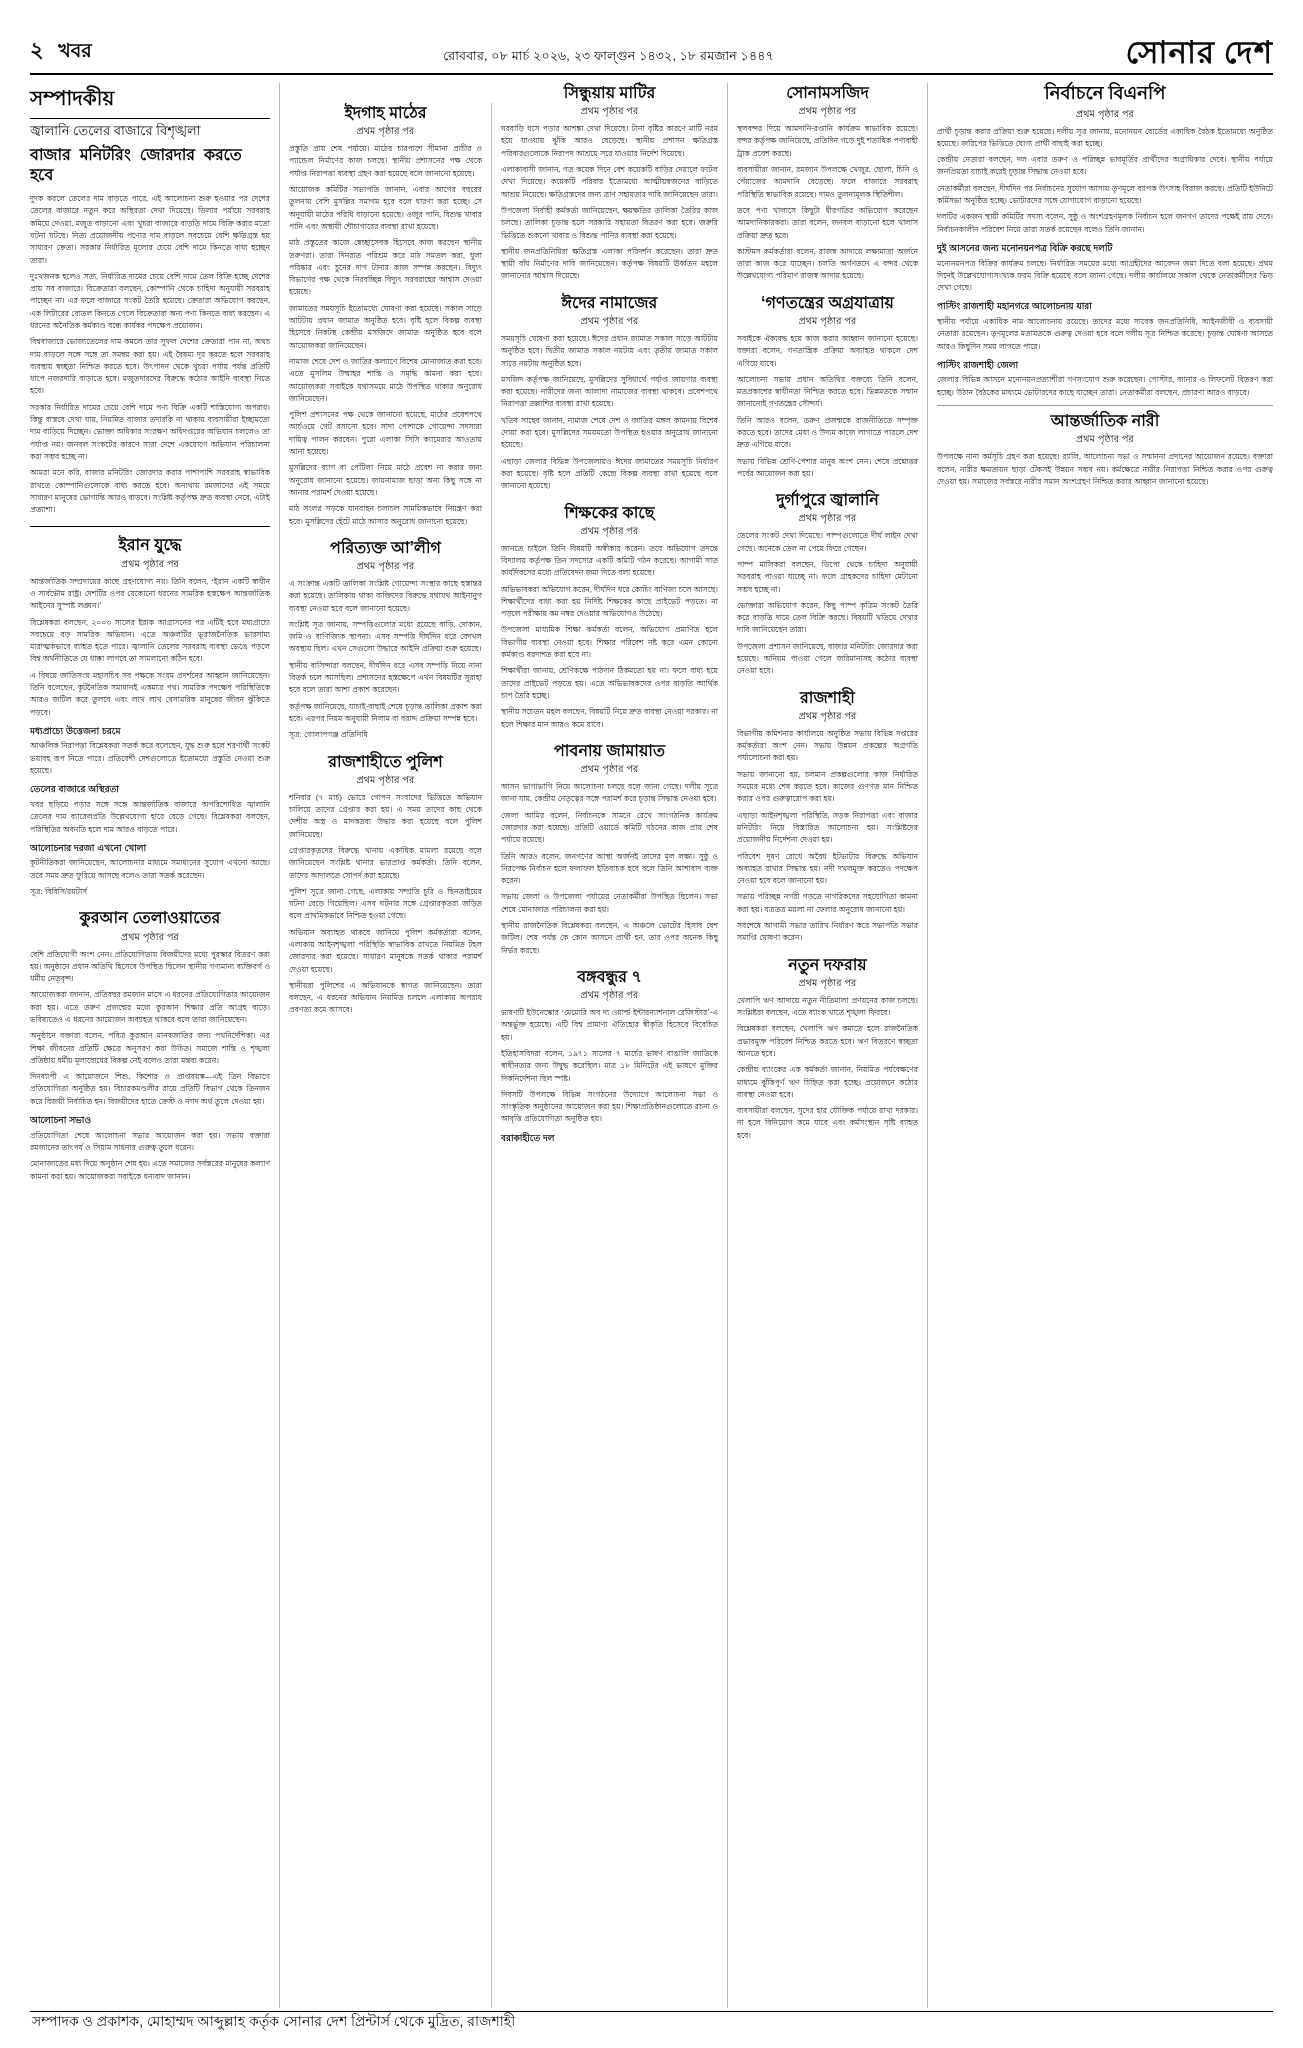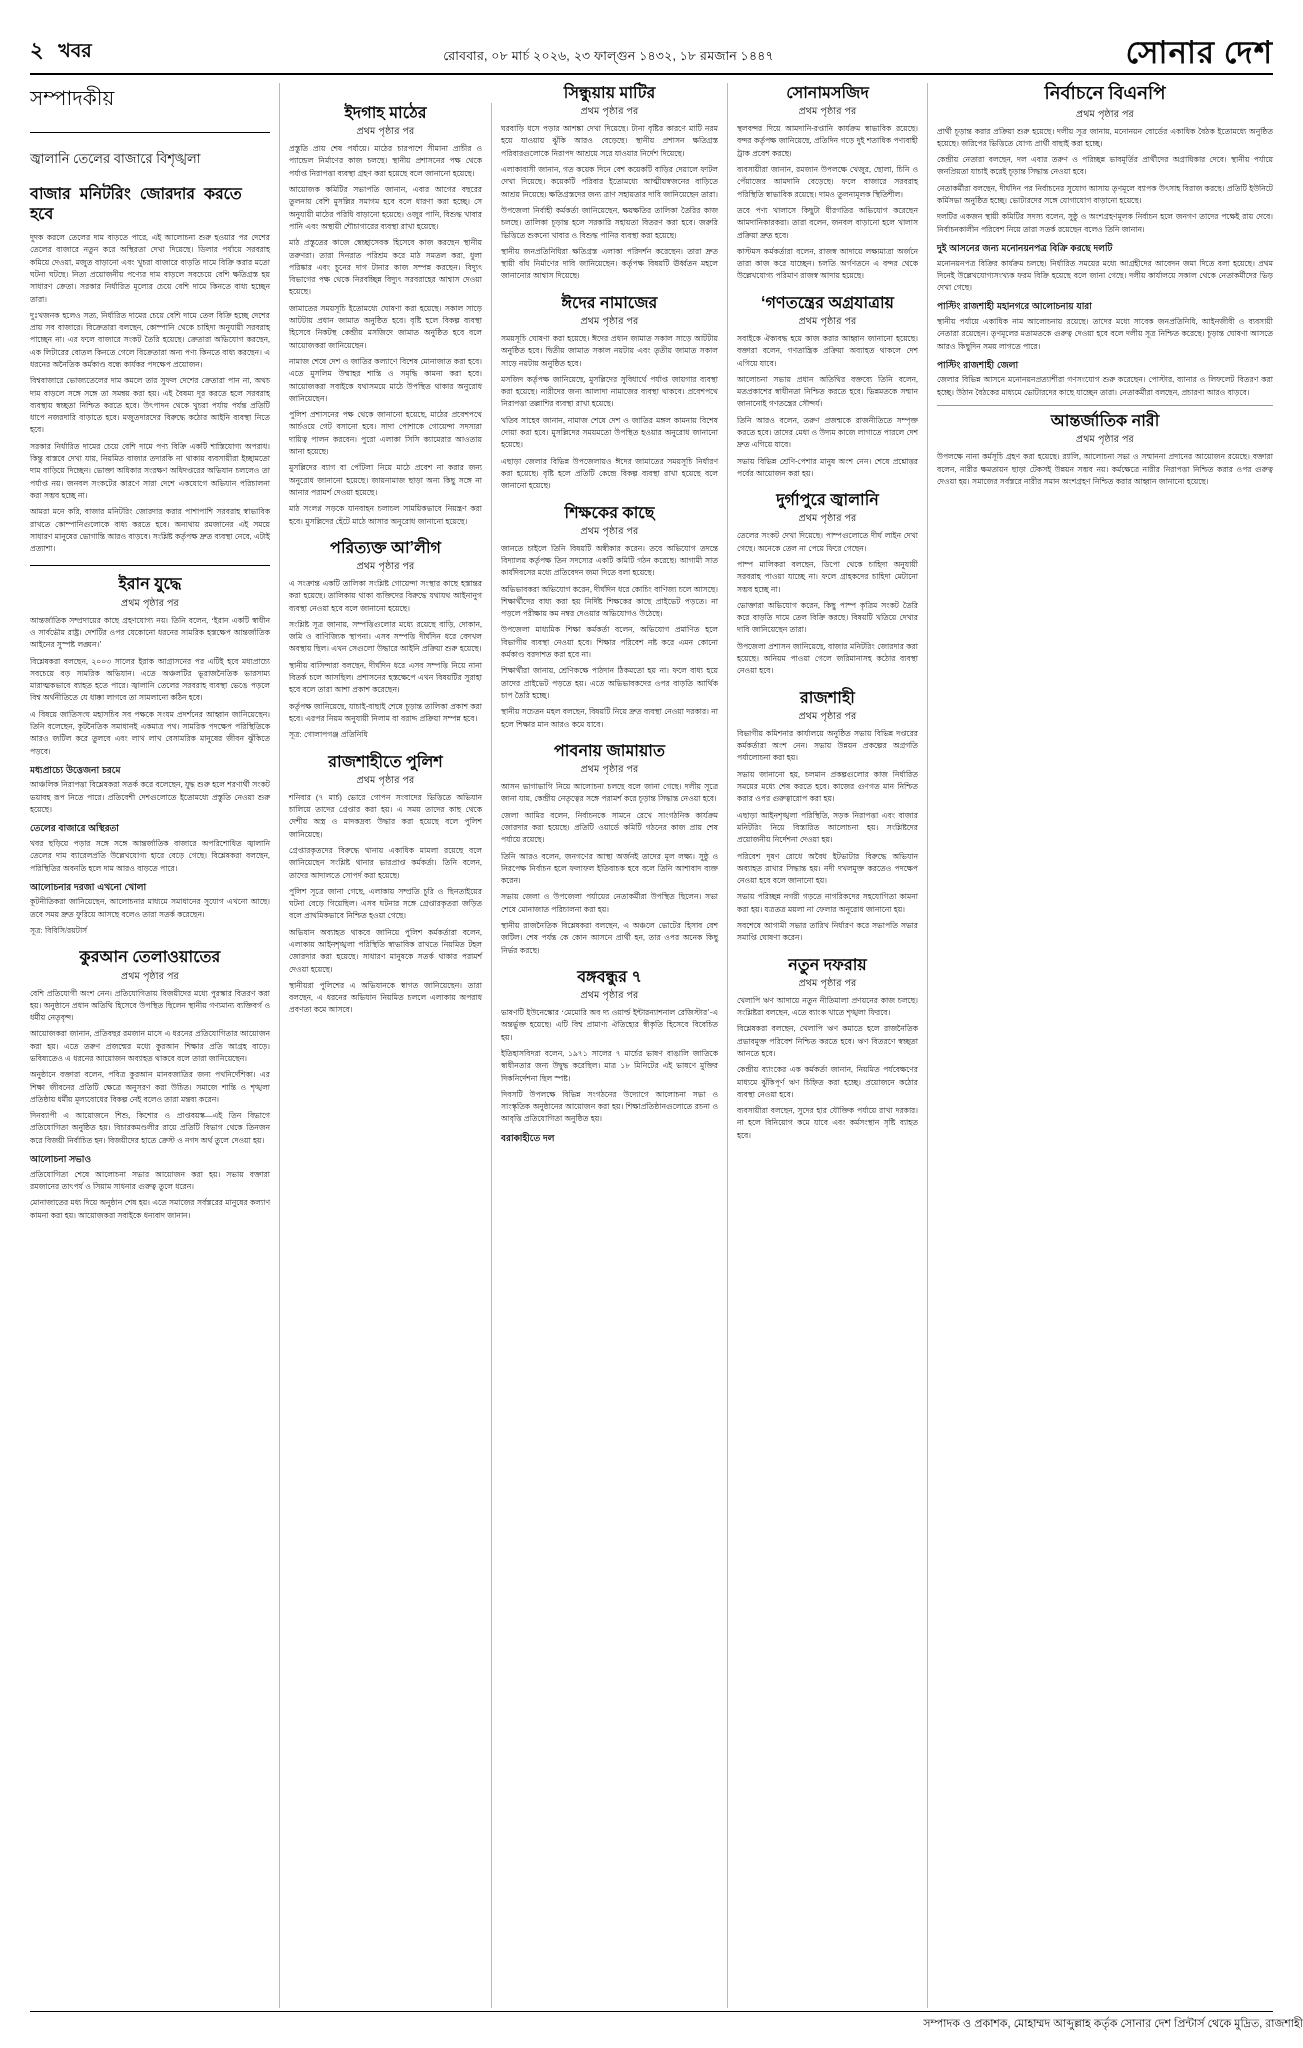--- a/index.html
+++ b/index.html
@@ -84,29 +84,29 @@
   
   .ed-box {
     border: 1px solid #000;
     border-width: 0 0 1px 0;
     padding-bottom: 6px;
     margin-bottom: 8px;
   }
   .ed-title {
     font-family: "Liberation Sans", sans-serif;
     font-size: 20px;
-    font-weight: normal;
+    font-weight: bold;
     border-bottom: 1.5px solid #000;
-    padding-bottom: 16px;
-    margin-bottom: 16px;
+    padding-bottom: 2px;
+    margin-bottom: 2px;
   }
   .ed-kicker {
     font-size: 13px;
     font-family: "Liberation Sans", sans-serif;
-    margin-bottom: 16px;
+    margin-bottom: 5px;
     color: #111;
   }
   .ed-head {
     font-family: Liberation Mono, monospace;
     font-size: 16px;
     font-weight: bold;
     line-height: 1.22;
     margin-bottom: 7px;
     letter-spacing: -0.3px;
   }
@@ -151,22 +151,22 @@
     position: absolute;
     left: 30px;
     right: 30px;
     bottom: 36px;
     border-top: 1px solid #000;
   }
   .footer-text {
     position: absolute;
     left: 0; right: 0;
     bottom: 14px;
-    text-align: right;
-    font-size: 11px;
+    text-align: left;
+    font-size: 14px;
     font-family: "Liberation Sans", sans-serif;
     color: #111;
     padding-left: 32px;
   }
 </style>
 </head>
 <body>
 
 <div class="page">
 

